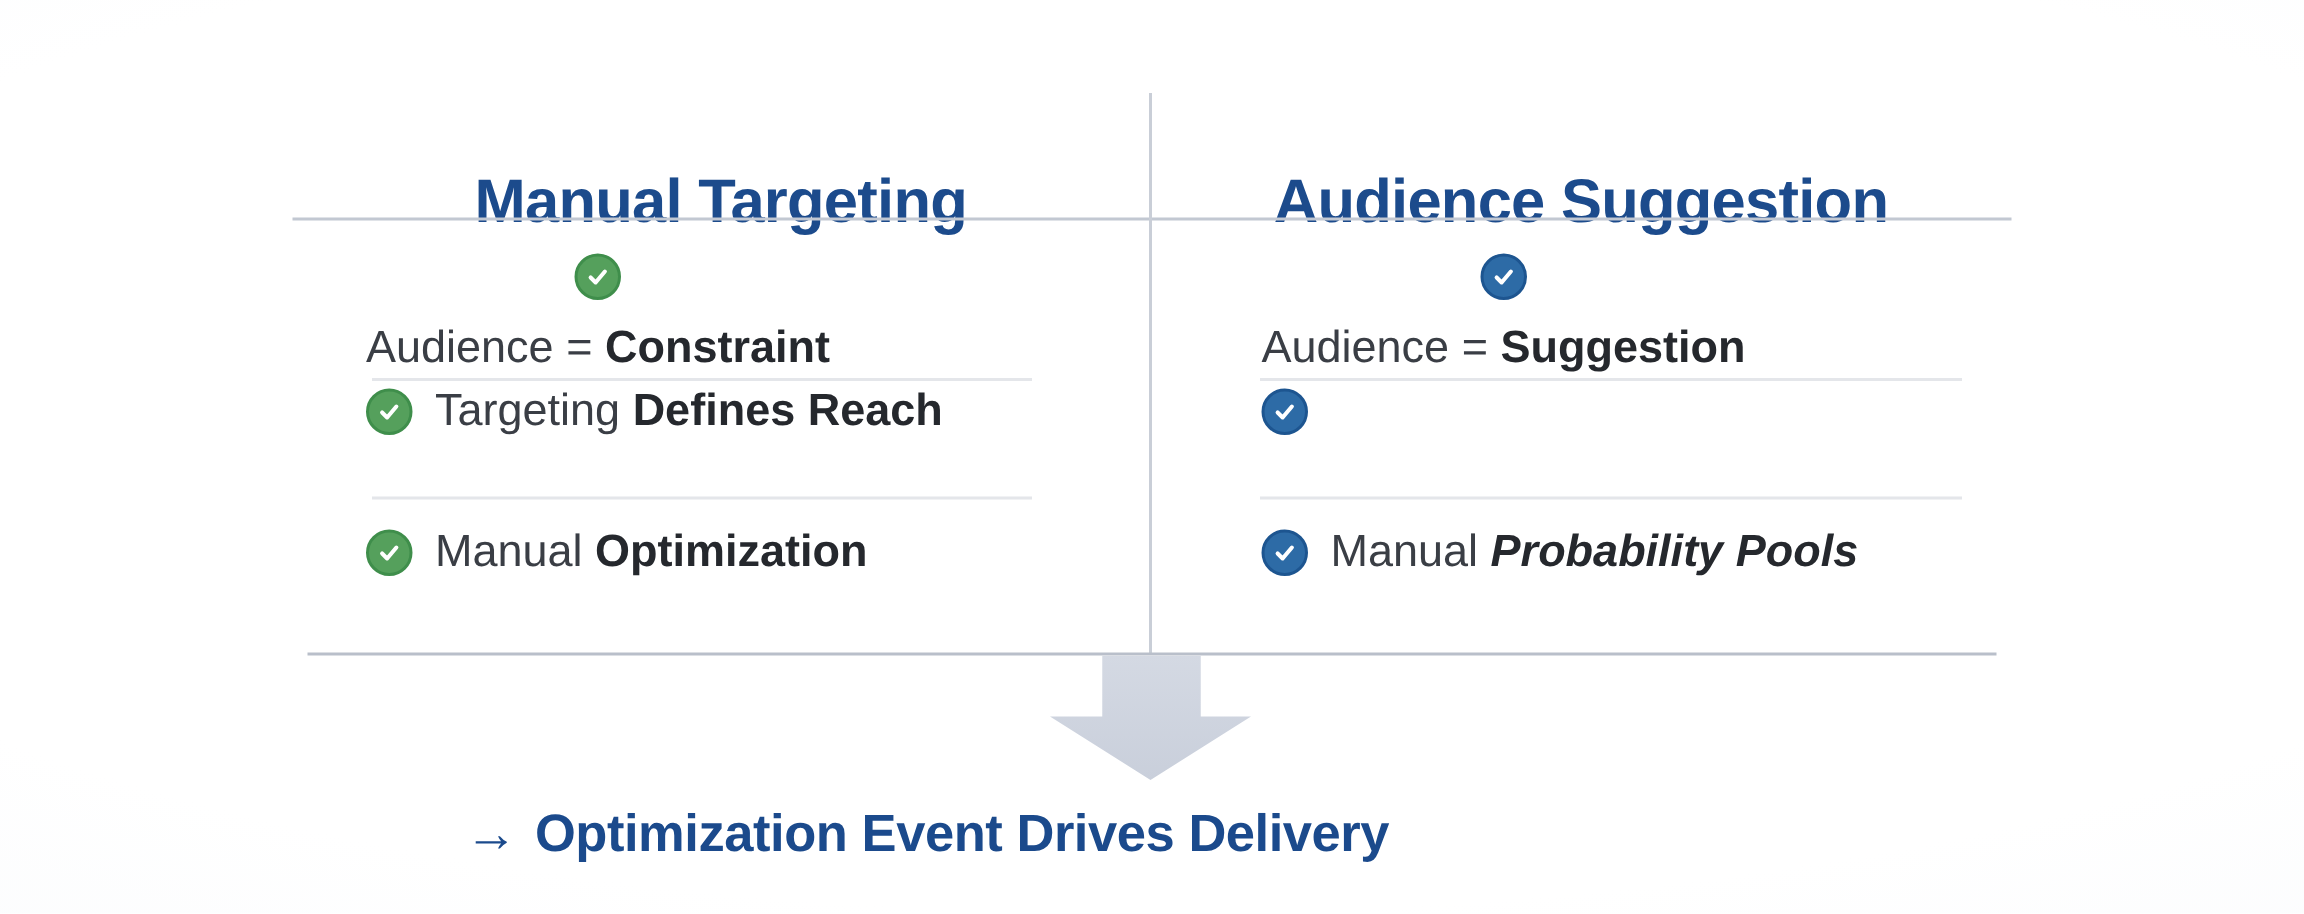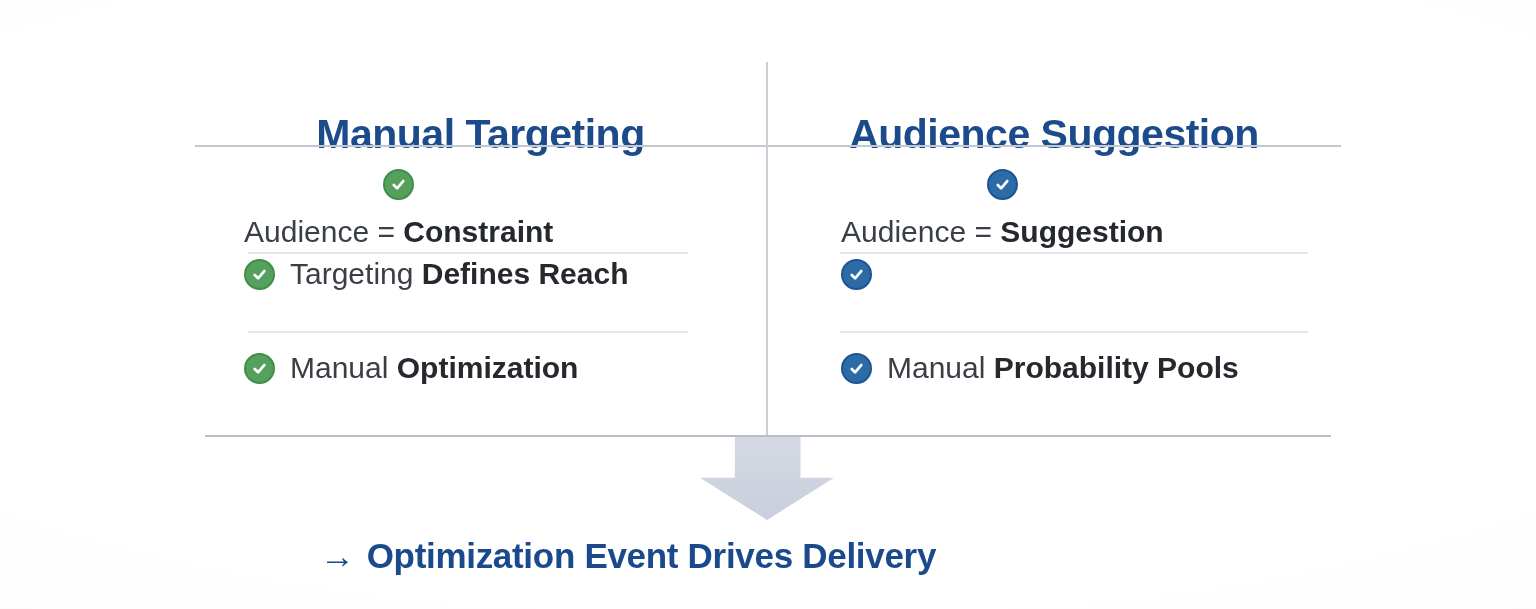--- a/index.html
+++ b/index.html
@@ -68,21 +68,21 @@
 
   .item-text {
     font-size: 30px;
     color: #3a3e45;
     font-weight: 400;
   }
   .item-text .em {
     font-weight: 700;
     color: #25282d;
   }
-  .item-text .em.italic { }
+  .item-text .em.italic { font-style: italic; }
 
   .item-sep {
     position: absolute;
     height: 2px;
     background: #e4e6ea;
   }
   .item-sep.lcol { left: 248px; width: 440px; }
   .item-sep.rcol { left: 840px; width: 468px; }
   .sep-1 { top: 252px; }
   .sep-2 { top: 331px; }
@@ -106,21 +106,21 @@
     position: absolute;
     left: 700px; top: 437px;
     width: 134px; height: 83px;
     background: linear-gradient(180deg, #d4d9e3 0%, #c9cfdb 100%);
     clip-path: polygon(26% 0, 75% 0, 75% 49%, 100% 49%, 50% 100%, 0 49%, 26% 49%);
   }
 
   
   .conclusion {
     position: absolute;
-    left: 16px; top: 536px;
+    left: 6px; top: 536px;
     width: 1224px;
     text-align: center;
     font-size: 35px;
     font-weight: 700;
     letter-spacing: -0.3px;
     color: #1b4a8c;
     white-space: nowrap;
   }
   .conclusion .flow-glyph {
     font-weight: 400;

